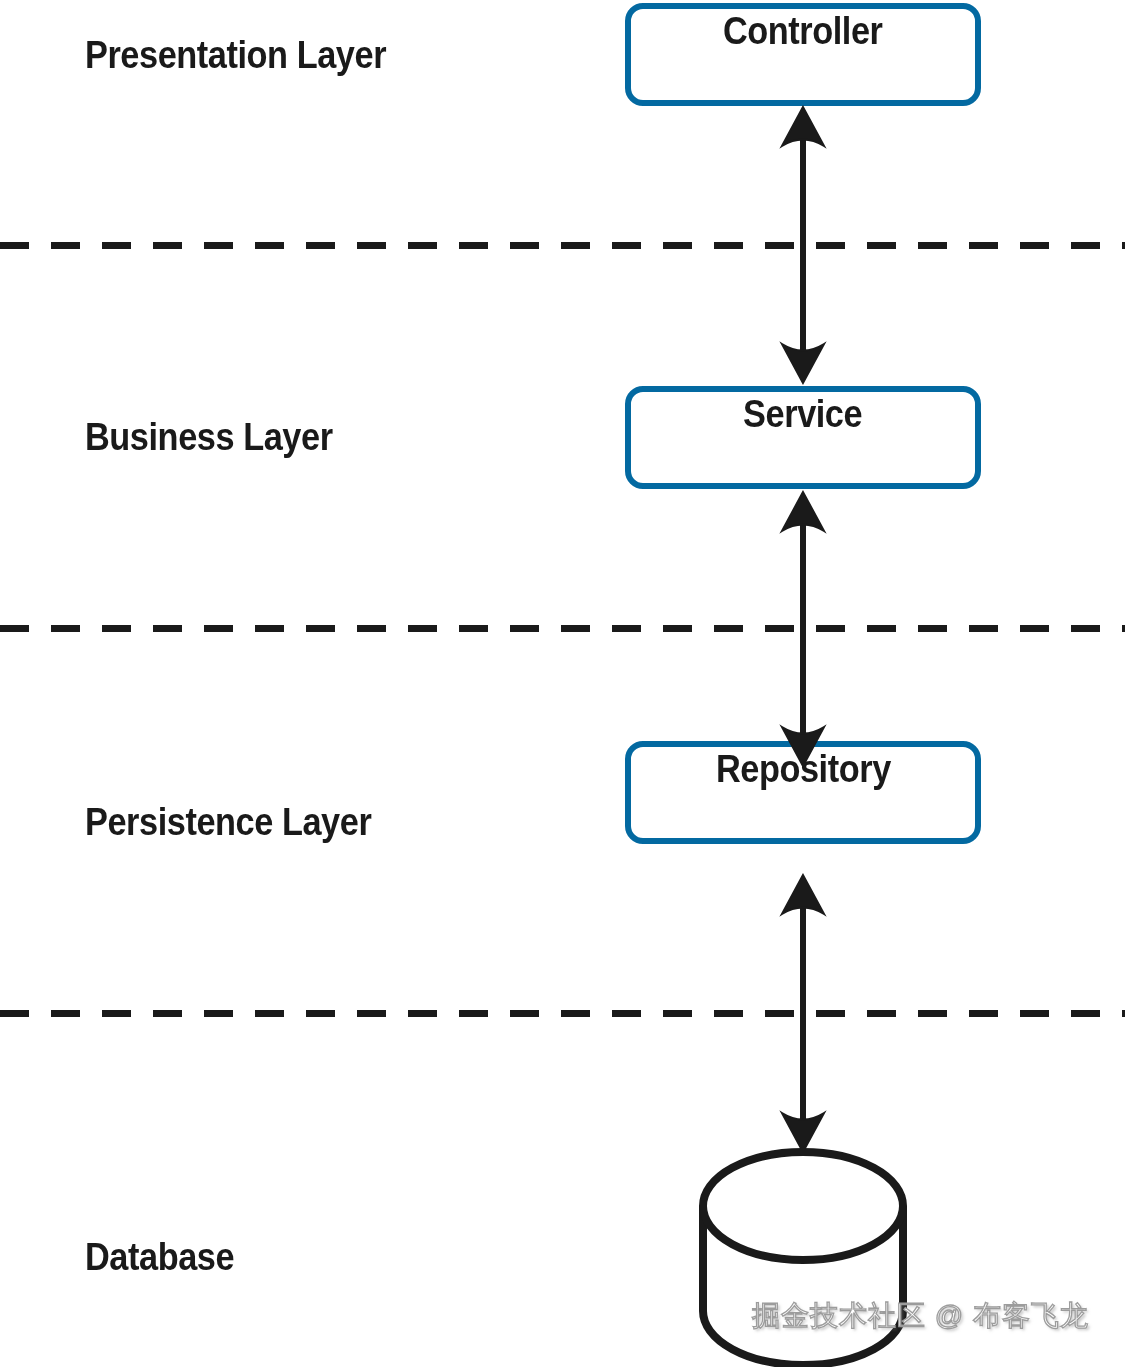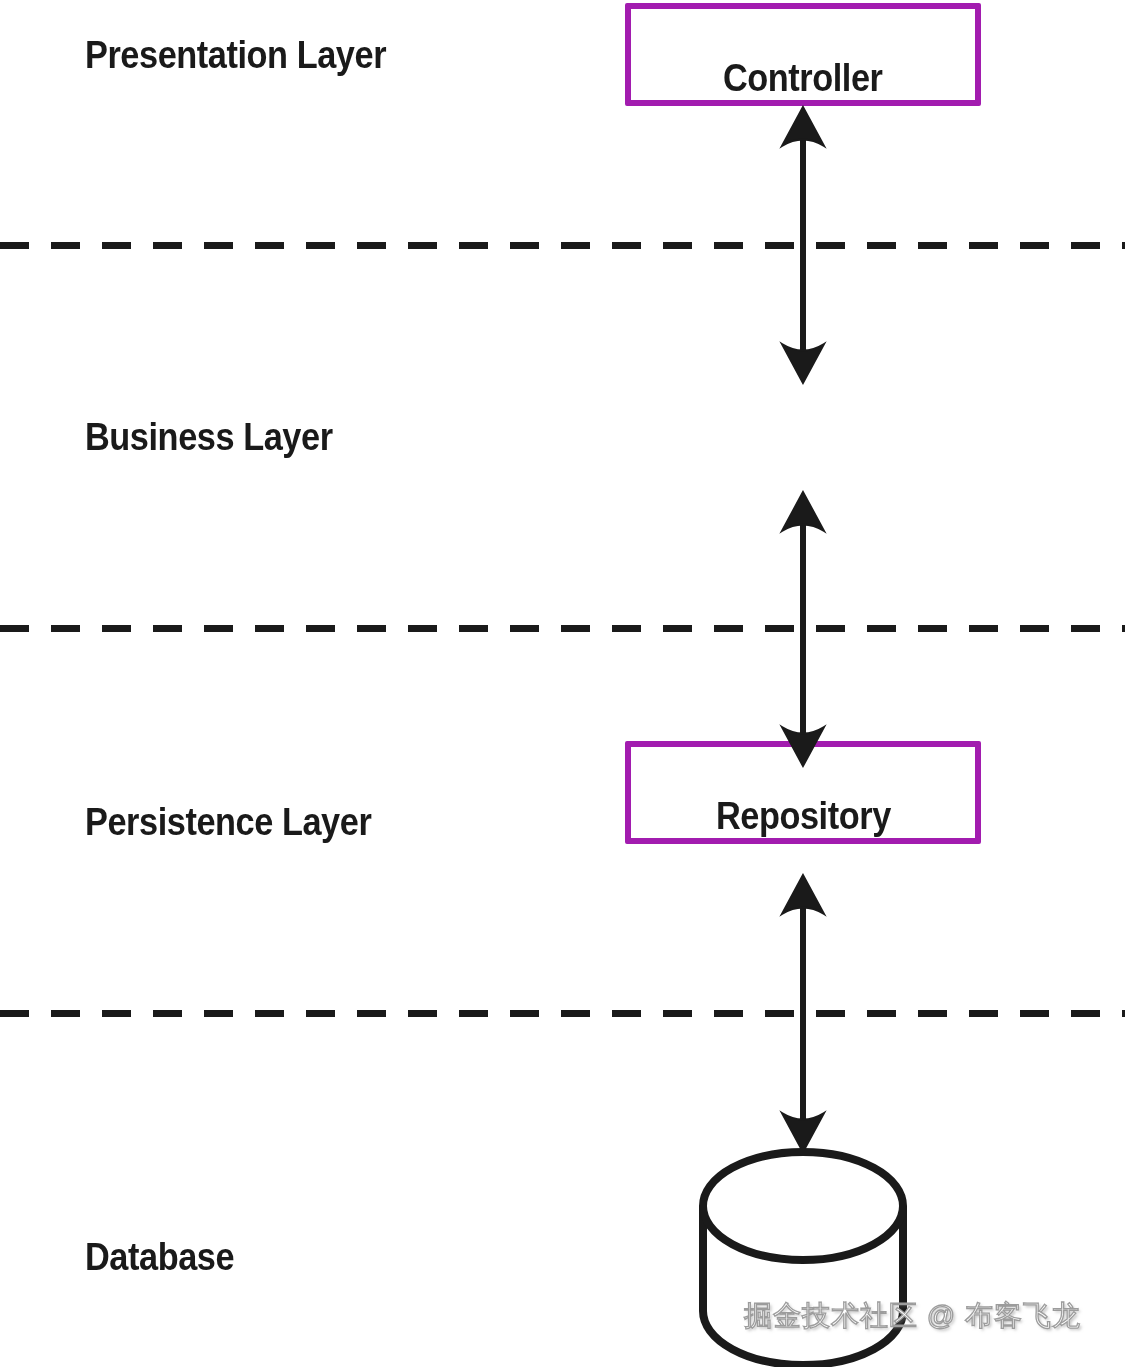--- a/index.html
+++ b/index.html
@@ -41,46 +41,46 @@
     transform: scaleX(0.88);
     transform-origin: left center;
   }
   
   .node-box {
     position: absolute;
     left: 625px;
     width: 356px;
     height: 103px;
     box-sizing: border-box;
-    border: 6px solid #a21caf;
-    border-radius: 2px;
+    border: 6px solid #0369a1;
+    border-radius: 18px;
     background: #ffffff;
     display: flex;
-    align-items: flex-end;
+    align-items: flex-start;
     justify-content: center;
   }
   .node-box .node-text {
     font-size: 39px;
     font-weight: bold;
     letter-spacing: -0.5px;
     white-space: nowrap;
     transform: scaleX(0.88);
     transform-origin: center center;
   }
   .overlay {
     position: absolute;
     left: 0;
     top: 0;
     width: 1125px;
     height: 1367px;
   }
   .watermark {
     position: absolute;
     top: 1297px;
-    right: 44px;
+    right: 36px;
     font-size: 28px;
     letter-spacing: 1px;
     white-space: nowrap;
     color: #ffffff;
     -webkit-text-stroke: 1.3px #9c9c9c;
     text-shadow: 2px 2px 3px rgba(130,130,130,0.55);
     z-index: 5;
   }
 </style>
 </head>
@@ -92,20 +92,23 @@
   <div class="separator" style="top:625px;"></div>
   <div class="separator" style="top:1010px;"></div>
 
   <div class="layer-label" style="top:33px;">Presentation Layer</div>
   <div class="layer-label" style="top:415px;">Business Layer</div>
   <div class="layer-label" style="top:800px;">Persistence Layer</div>
   <div class="layer-label" style="top:1235px;">Database</div>
 
   <div class="node-box" style="top:3px;">
     <span class="node-text">Controller</span>
+  </div>
+  <div class="node-box" style="top:386px;">
+    <span class="node-text">Service</span>
   </div>
   <div class="node-box" style="top:741px;">
     <span class="node-text">Repository</span>
   </div>
 
   <svg class="overlay" viewBox="0 0 1125 1367" xmlns="http://www.w3.org/2000/svg">
 
     <g stroke="#1a1a1a" fill="#1a1a1a">
       <line x1="803" y1="137" x2="803" y2="353" stroke-width="6"></line>
       <path d="M803 107 L782 146 Q803 133 824 146 Z" stroke-width="2"></path>

